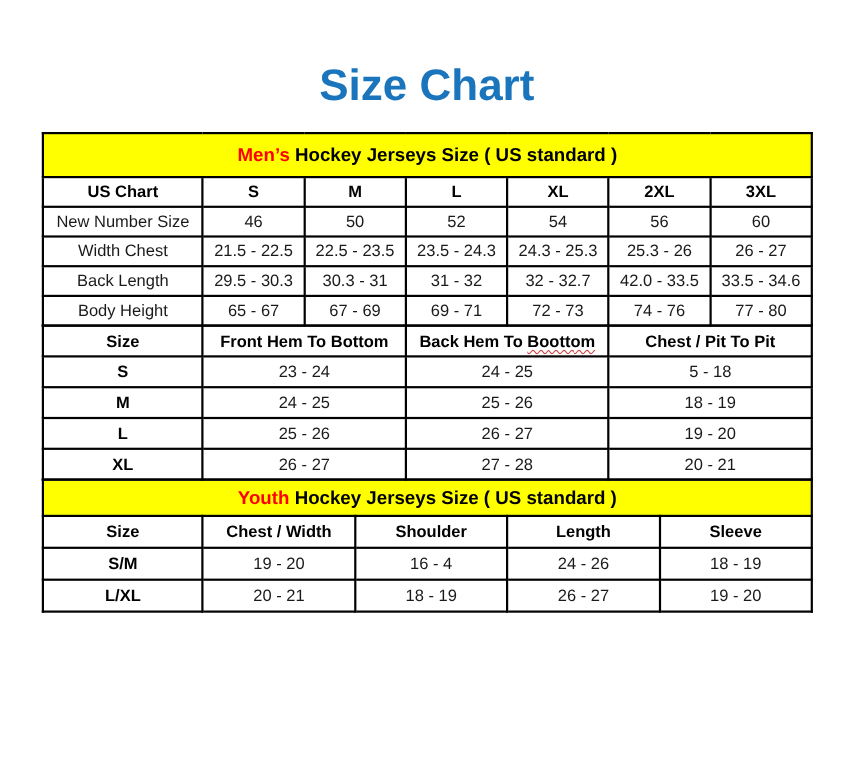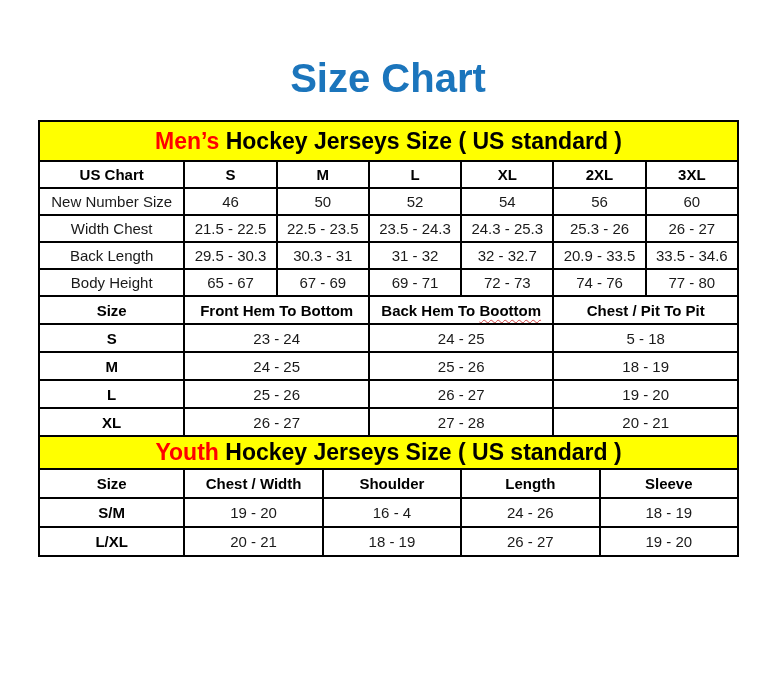--- a/index.html
+++ b/index.html
@@ -38,21 +38,21 @@
     vertical-align: middle;
     padding: 0 2px;
     color: #1a1a1a;
     font-size: 15px;
     overflow: hidden;
     white-space: nowrap;
   }
   tr.band td {
     background: #ffff00;
     font-weight: bold;
-    font-size: 23px;
+    font-size: 17px;
     color: #000000;
   }
   .band-accent { color: #ff0000; }
   th { font-weight: bold; color: #000000; }
   td.row-label-bold { font-weight: bold; color: #000000; }
   
   .mens  tr.band td   { height: 38px; }
   .mens  th, .mens td { height: 25px; }
   .womens tr.band td   { height: 33px; }
   .womens th, .womens td { height: 26px; }
@@ -113,21 +113,21 @@
       <td>24.3 - 25.3</td>
       <td>25.3 - 26</td>
       <td>26 - 27</td>
     </tr>
     <tr>
       <td>Back Length</td>
       <td>29.5 - 30.3</td>
       <td>30.3 - 31</td>
       <td>31 - 32</td>
       <td>32 - 32.7</td>
-      <td>20.9 - 33.5</td>
+      <td>42.0 - 33.5</td>
       <td>33.5 - 34.6</td>
     </tr>
     <tr>
       <td>Body Height</td>
       <td>65 - 67</td>
       <td>67 - 69</td>
       <td>69 - 71</td>
       <td>72 - 73</td>
       <td>74 - 76</td>
       <td>77 - 80</td>

